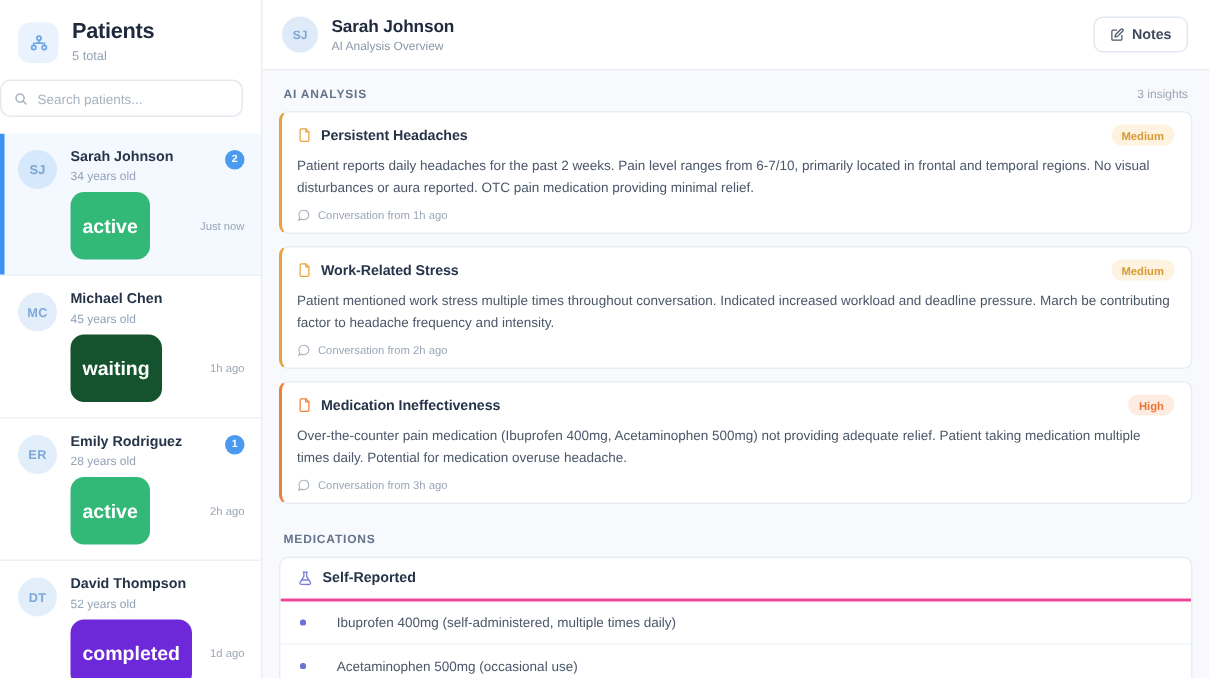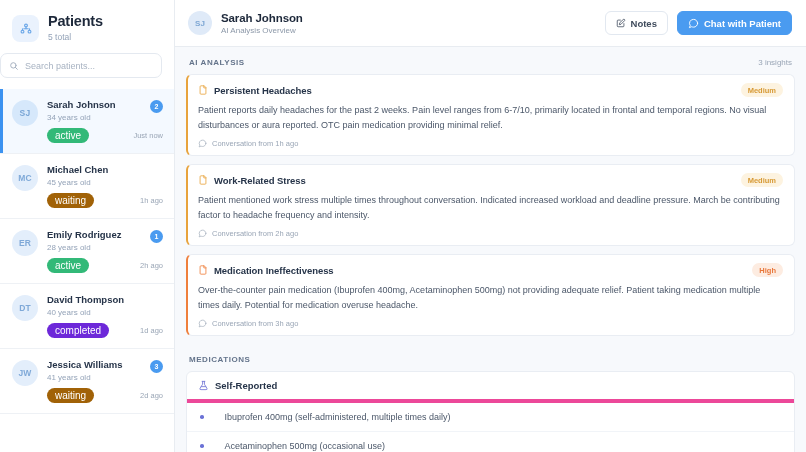--- a/index.html
+++ b/index.html
@@ -71,25 +71,25 @@
   .pname { font-size: 9.5px; font-weight: 700; color: #263449; line-height: 12px; }
   .page { font-size: 8px; color: #94a3b8; margin-top: 2px; }
   .pcount {
     min-width: 13px; height: 13px; border-radius: 50%;
     background: #4a9bf0; color: #fff; font-size: 7px; font-weight: 700;
     display: flex; align-items: center; justify-content: center;
     flex: 0 0 auto; padding: 0 3px; margin-top: 1px;
   }
   .pbot { display: flex; align-items: center; justify-content: space-between; margin-top: 6px; }
   .chip {
-    font-size: 10px; font-weight: 400; color: #fff;
-    border-radius: 9px; padding: 3px 8px; line-height: 9px;
+    font-size: 13px; font-weight: 700; color: #fff;
+    border-radius: 9px; padding: 18px 8px; line-height: 9px;
   }
   .chip.active { background: #32b978; }
-  .chip.waiting { background: #a16207; }
+  .chip.waiting { background: #14532d; }
   .chip.completed { background: #6d28d9; }
   .ptime { font-size: 7.5px; color: #9aa6b6; }
 
   
   .main { flex: 1; height: 452px; background: #f7f9fc; display: flex; flex-direction: column; overflow: hidden; }
   .topbar {
     height: 47px; background: #fff; border-bottom: 1px solid #e8ecf1;
     display: flex; align-items: center; padding: 0 14px 0 13px; gap: 9px;
     flex: 0 0 47px;
   }
@@ -129,21 +129,21 @@
     font-size: 7.5px; font-weight: 700; border-radius: 9px;
     padding: 2.5px 7px; line-height: 9px;
   }
   .sev.medium { background: #fdf3e0; color: #d79a36; }
   .sev.high { background: #fdece1; color: #e8763a; }
   .ins-body { font-size: 9px; color: #4b5769; line-height: 14.5px; margin-top: 6px; }
   .ins-foot { display: flex; align-items: center; gap: 5px; margin-top: 7px; font-size: 7.5px; color: #9aa6b6; }
 
   .med-head {
     display: flex; align-items: center; gap: 6px;
-    padding: 8px 11px; border-bottom: 4px solid #ec4899;
+    padding: 8px 11px; border-bottom: 2px solid #ec4899;
   }
   .med-head-title { font-size: 9.5px; font-weight: 700; color: #263449; }
   .med-item {
     display: flex; align-items: center; gap: 21px;
     padding: 9px 11px 9px 13px; font-size: 9px; color: #4b5769;
     border-bottom: 1px solid #f1f4f8;
   }
   .med-item:last-child { border-bottom: 0; }
   .dot { width: 3.5px; height: 3.5px; border-radius: 50%; background: #6b72d6; flex: 0 0 3.5px; }
 
@@ -231,21 +231,21 @@
               <span class="ptime">2h ago</span>
             </div>
           </div>
         </div>
         <div class="prow">
           <div class="pav">DT</div>
           <div class="pbody">
             <div class="ptop">
               <div>
                 <div class="pname">David Thompson</div>
-                <div class="page">40 years old</div>
+                <div class="page">52 years old</div>
               </div>
             </div>
             <div class="pbot">
               <span class="chip completed">completed</span>
               <span class="ptime">1d ago</span>
             </div>
           </div>
         </div>
         <div class="prow">
           <div class="pav">JW</div>
@@ -279,28 +279,20 @@
       <div class="btn btn-notes">
         <span>
           <svg width="10" height="10" viewBox="0 0 24 24" fill="none" stroke="#4a5costume" stroke-width="2" stroke-linecap="round" stroke-linejoin="round" style="stroke:#4a5566">
             <path d="M19 13.5V19a2 2 0 0 1-2 2H5a2 2 0 0 1-2-2V7a2 2 0 0 1 2-2h5.5"></path>
             <path d="M17.5 3.5a2.1 2.1 0 0 1 3 3L12 15l-4 1 1-4z"></path>
           </svg>
         </span>
         <span>Notes</span>
       </div>
 
-      <div class="btn btn-chat">
-        <span>
-          <svg width="11" height="11" viewBox="0 0 24 24" fill="none" stroke="#ffffff" stroke-width="2" stroke-linecap="round" stroke-linejoin="round">
-            <path d="M21 11.5a8.4 8.4 0 0 1-9 8.4 9.9 9.9 0 0 1-4-.9L3 21l1.9-4.6A8.4 8.4 0 0 1 12 3.1a8.4 8.4 0 0 1 9 8.4z"></path>
-          </svg>
-        </span>
-        <span>Chat with Patient</span>
-      </div>
     </div>
 
     <div class="scroll">
 
       <div class="sec-head">
         <div class="sec-title">AI ANALYSIS</div>
         <div class="sec-meta">3 insights</div>
       </div>
       <div id="insight-list">
           <div class="card insight">

